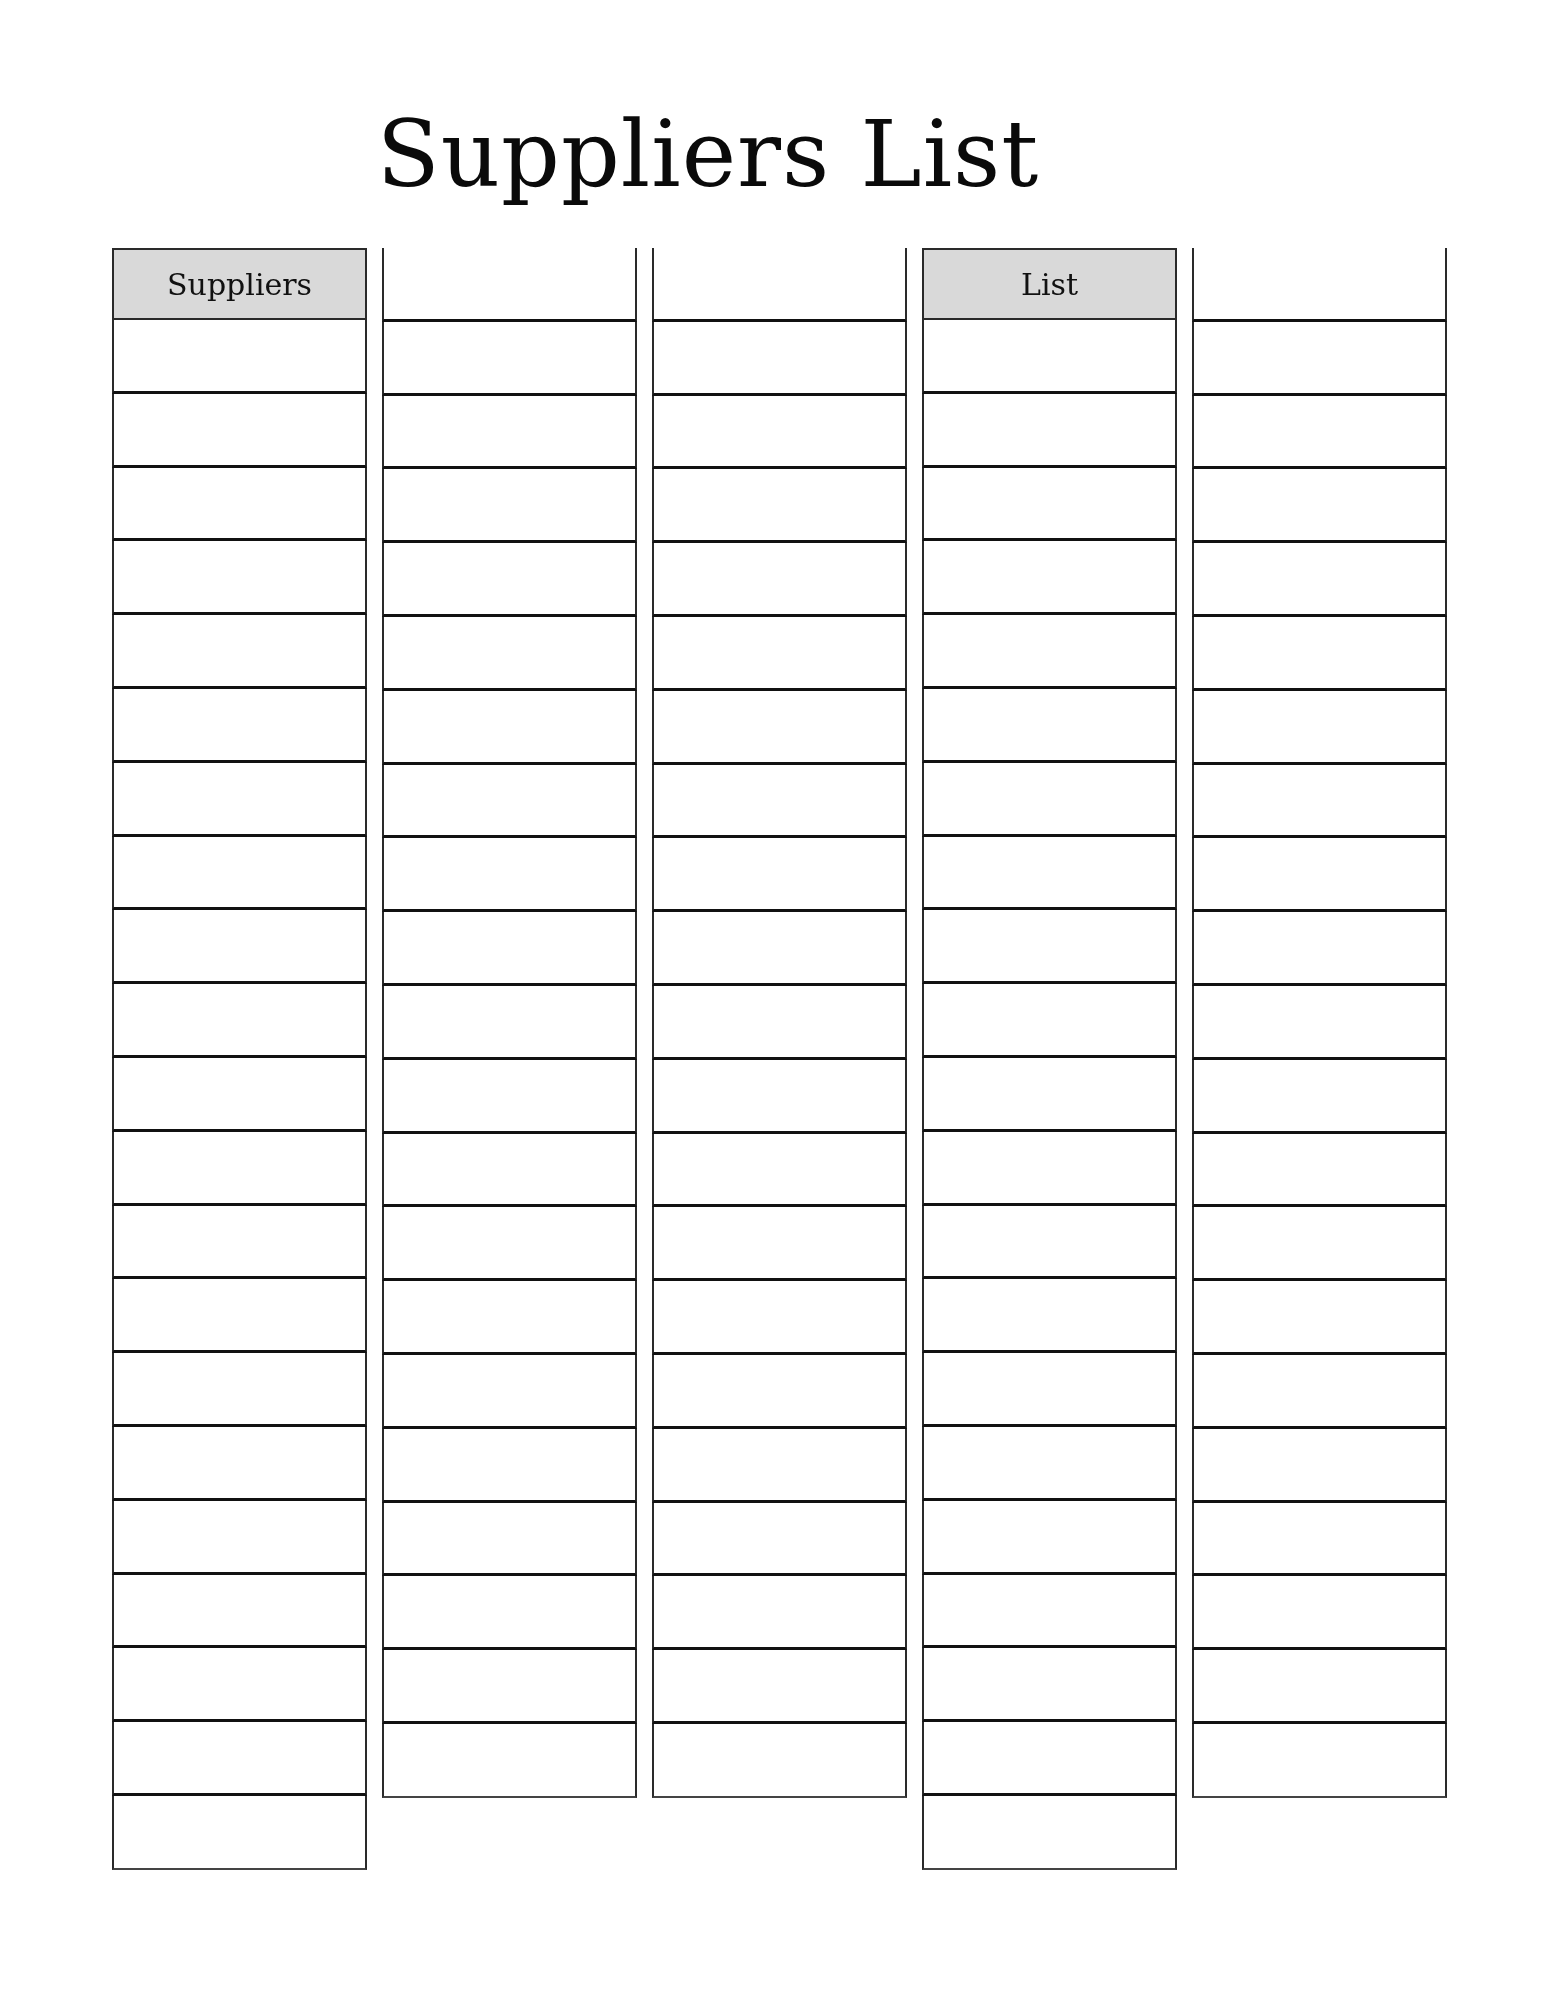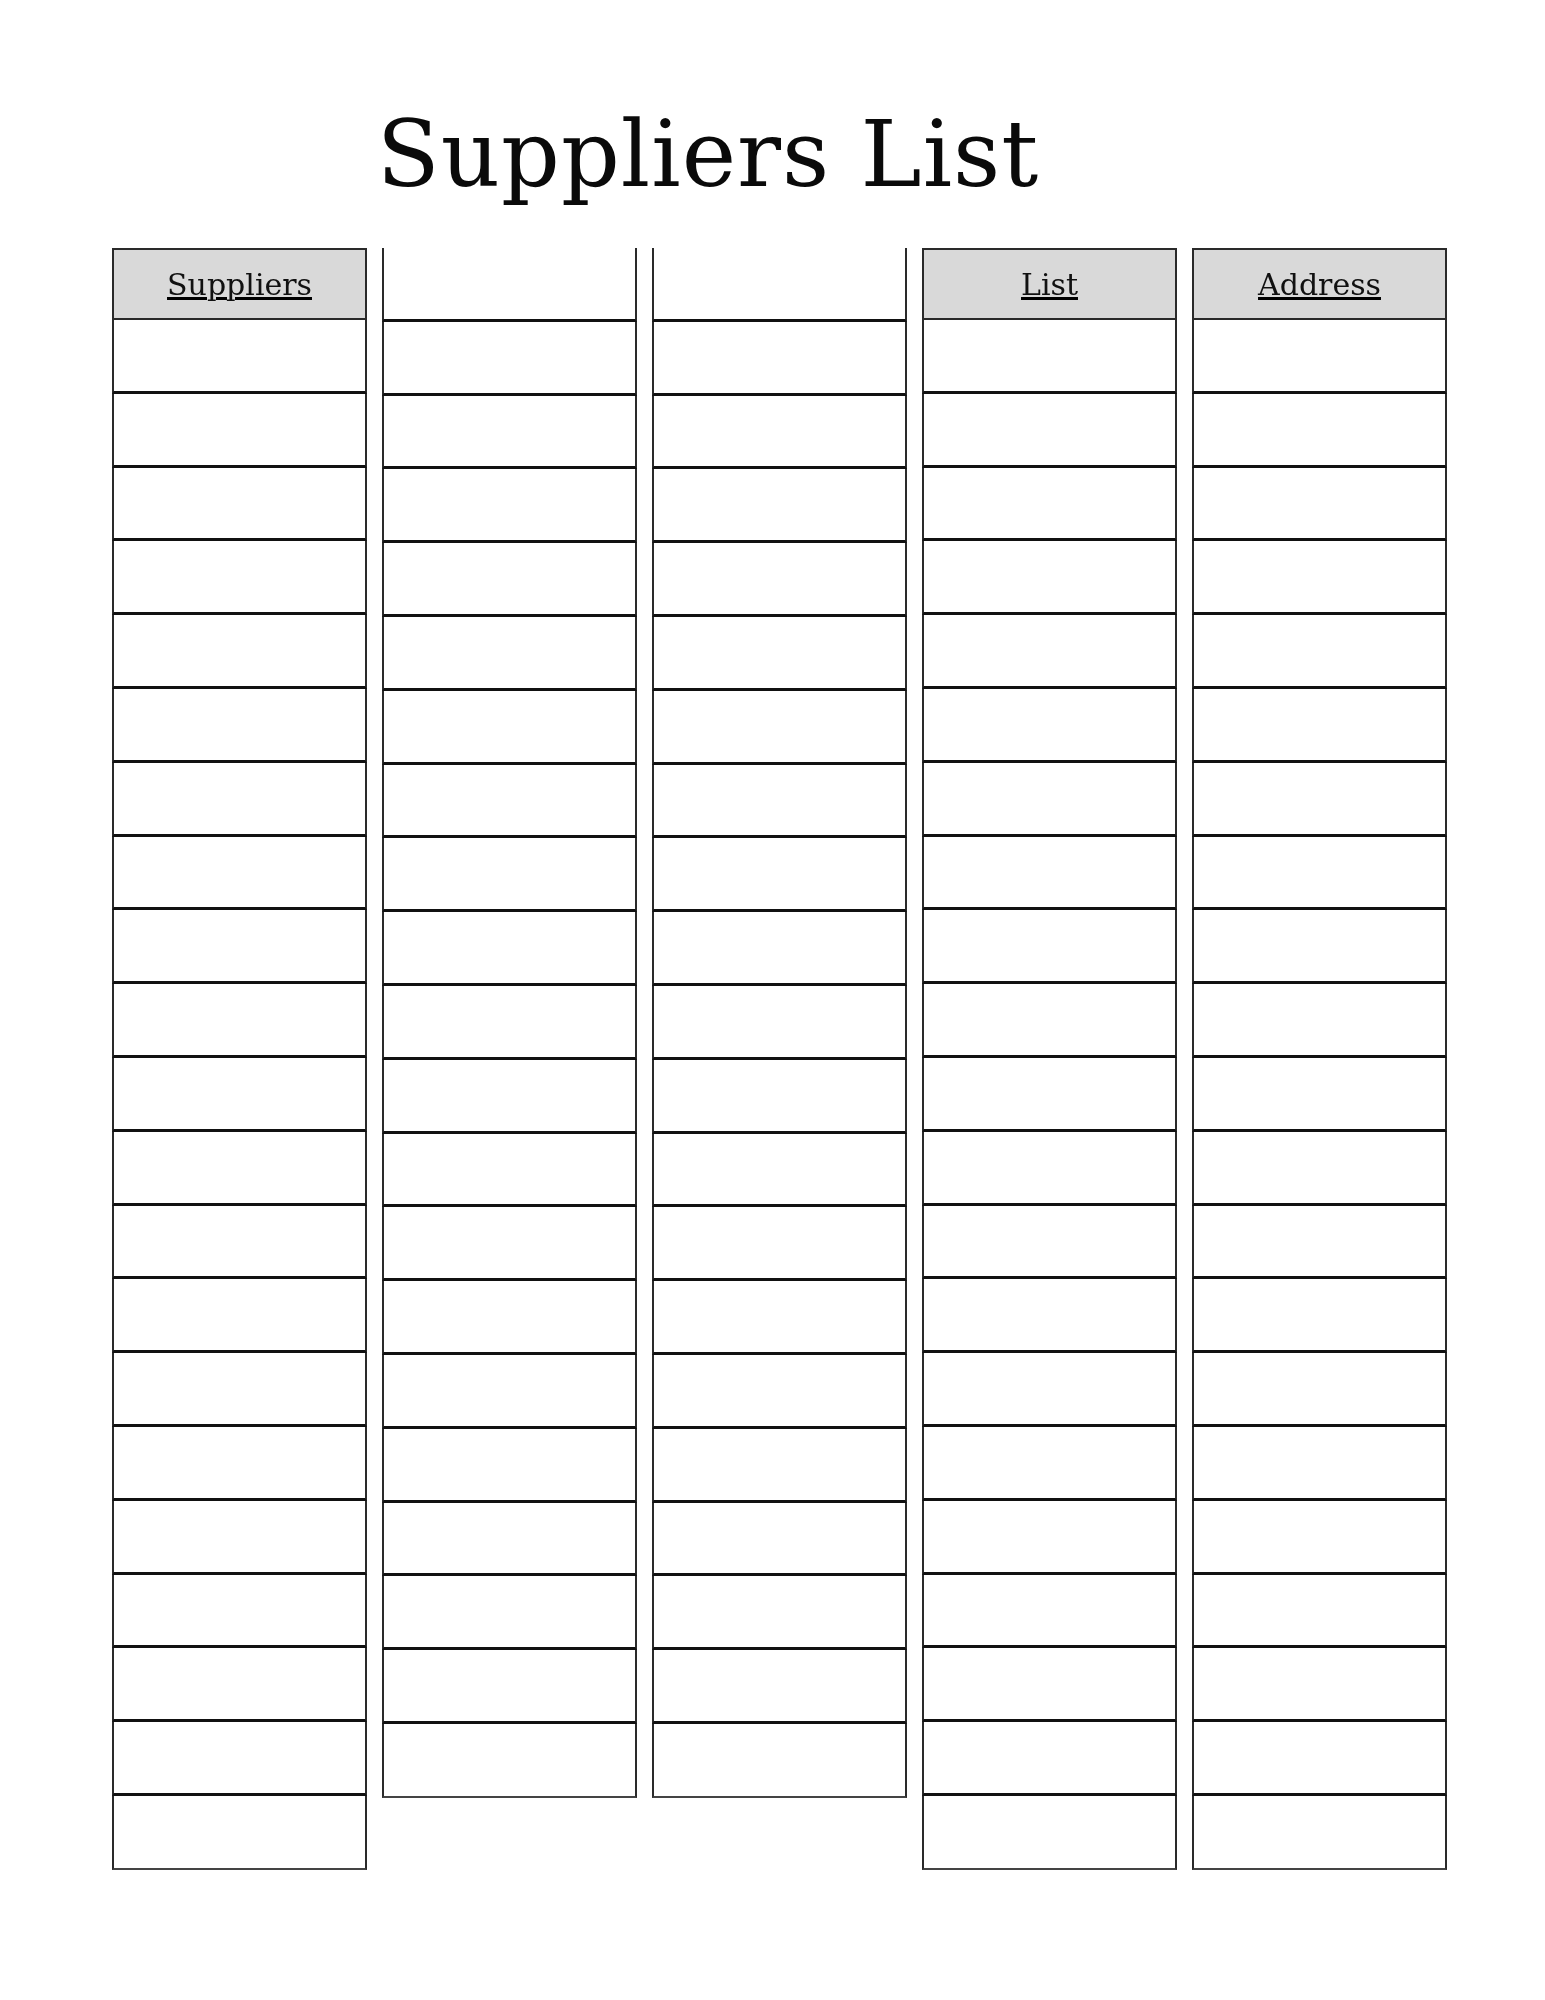--- a/index.html
+++ b/index.html
@@ -8,21 +8,21 @@
       position: absolute; left: 0; top: 100px; width: 1416px;
       text-align: center;
       font-family: "DejaVu Serif", "Liberation Serif", serif;
       font-size: 92px; line-height: 110px; color: #0a0a0a;
       letter-spacing: 1px;
     }
     .table {
       position: absolute; left: 112px; top: 248px;
       display: flex; gap: 15px;
     }
-    .col { width: 255px; display: flex; flex-direction: column; text-decoration: underline; }
+    .col { width: 255px; display: flex; flex-direction: column; }
     .hdr {
       box-sizing: border-box; height: 72px;
       background: #d9d9d9;
       border: 2px solid #2a2a2a;
       display: flex; align-items: center; justify-content: center;
       font-family: "DejaVu Serif", "Liberation Serif", serif;
       font-size: 30px; color: #111;
     }
     .cell {
       box-sizing: border-box; height: 73.8px;
@@ -127,21 +127,20 @@
       <div class="cell"></div>
       <div class="cell"></div>
       <div class="cell"></div>
       <div class="cell"></div>
       <div class="cell"></div>
       <div class="cell"></div>
       <div class="cell"></div>
       <div class="cell"></div>
     </div>
     <div class="col">
-      <div class="hdr">Address</div>
       <div class="cell"></div>
       <div class="cell"></div>
       <div class="cell"></div>
       <div class="cell"></div>
       <div class="cell"></div>
       <div class="cell"></div>
       <div class="cell"></div>
       <div class="cell"></div>
       <div class="cell"></div>
       <div class="cell"></div>

